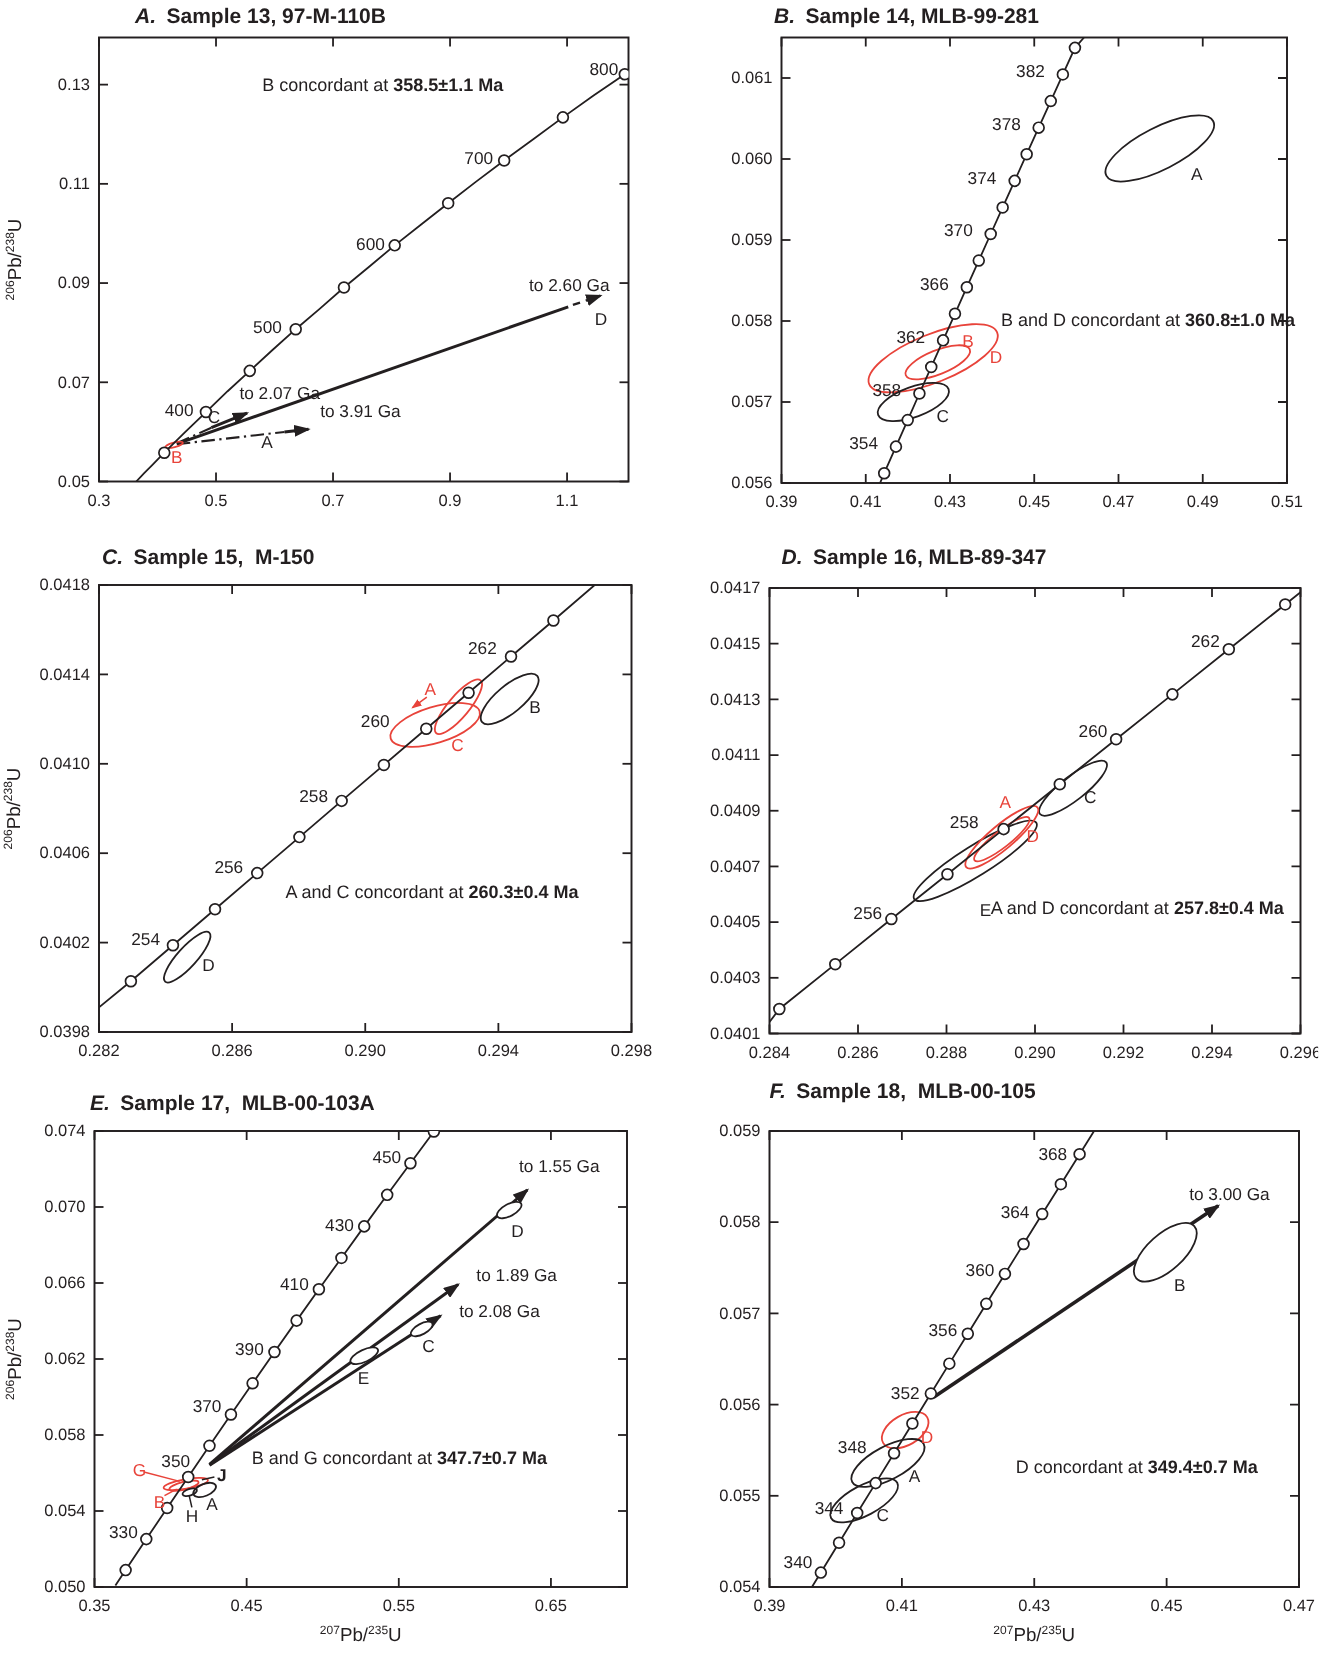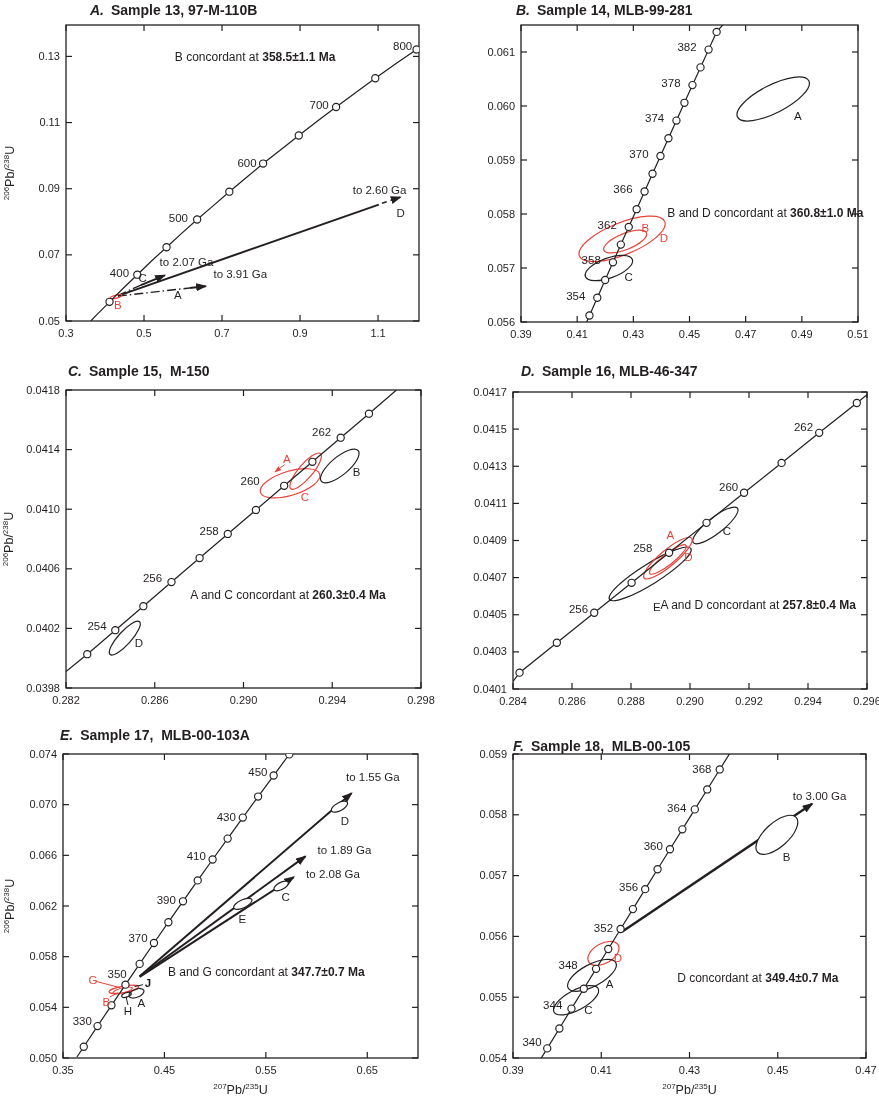--- a/index.html
+++ b/index.html
@@ -10,23 +10,23 @@
   svg{position:absolute;overflow:hidden;}
   svg text{font-family:"Liberation Sans",sans-serif;}
 </style>
 </head>
 <body>
 
 <div id="page">
   <div class="panel-title" style="left:90px;top:2px"><span class="tl">A.</span><span>Sample 13, 97-M-110B</span></div>
   <div class="panel-title" style="left:516px;top:2px"><span class="tl">B.</span><span>Sample 14, MLB-99-281</span></div>
   <div class="panel-title" style="left:68px;top:363px"><span class="tl">C.</span><span>Sample 15,  M-150</span></div>
-  <div class="panel-title" style="left:521px;top:363px"><span class="tl">D.</span><span>Sample 16, MLB-46-347</span></div>
+  <div class="panel-title" style="left:521px;top:363px"><span class="tl">D.</span><span>Sample 16, MLB-89-347</span></div>
   <div class="panel-title" style="left:60px;top:727px"><span class="tl">E.</span><span>Sample 17,  MLB-00-103A</span></div>
-  <div class="panel-title" style="left:513px;top:738px"><span class="tl">F.</span><span>Sample 18,  MLB-00-105</span></div>
+  <div class="panel-title" style="left:513px;top:719px"><span class="tl">F.</span><span>Sample 18,  MLB-00-105</span></div>
 <svg width="440" height="360" viewBox="0 0 440 360" style="left:0px;top:0px">
       <defs>
         <marker id="ah-A" markerWidth="11" markerHeight="8" refX="9.5" refY="4" orient="auto" markerUnits="userSpaceOnUse">
           <path d="M0,0 L11,4 L0,8 z" fill="#231f20"></path>
         </marker>
         <marker id="ahs-A" markerWidth="7" markerHeight="5" refX="6" refY="2.5" orient="auto" markerUnits="userSpaceOnUse">
           <path d="M0,0 L7,2.5 L0,5 z" fill="#e8433a"></path>
         </marker>
         <clipPath id="clip-A">
           <rect x="66" y="25" width="353" height="296"></rect>

